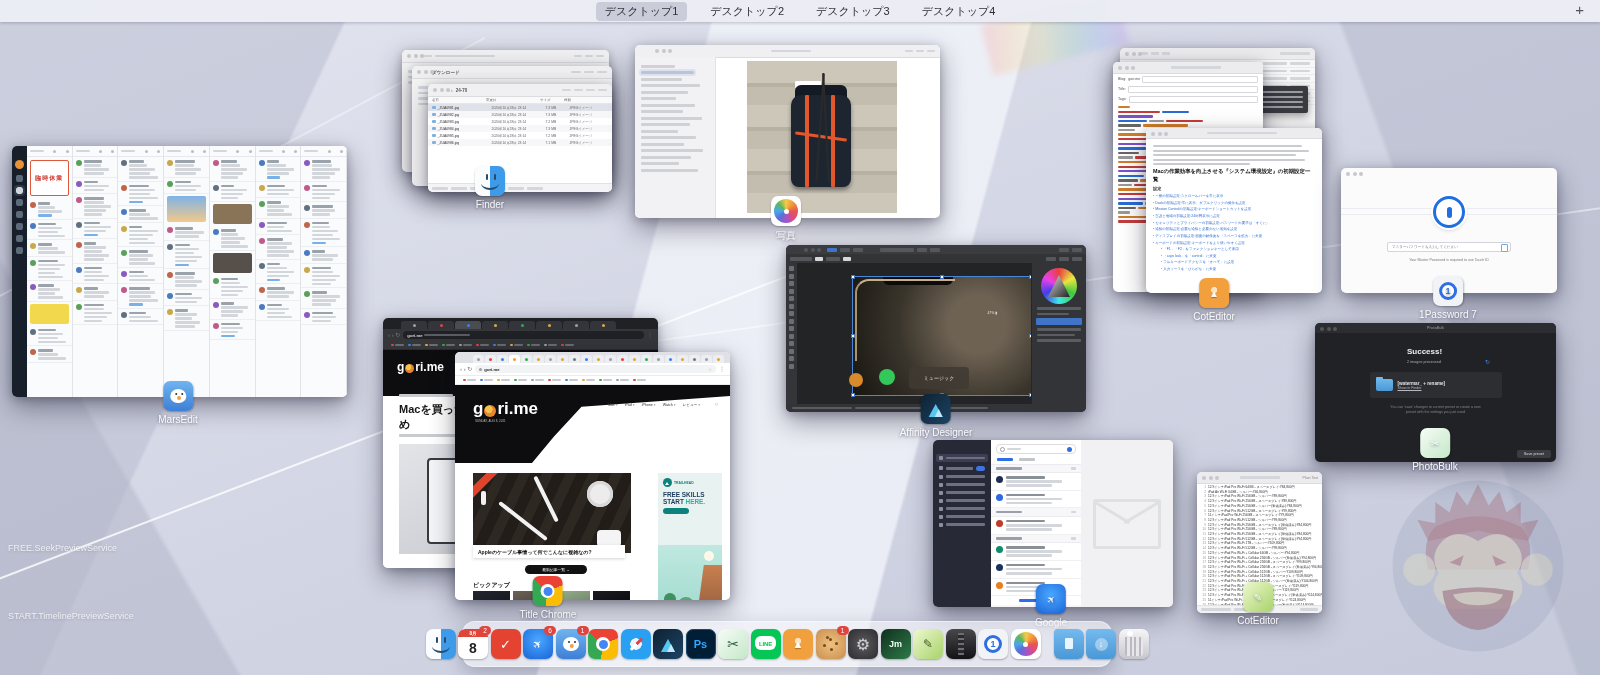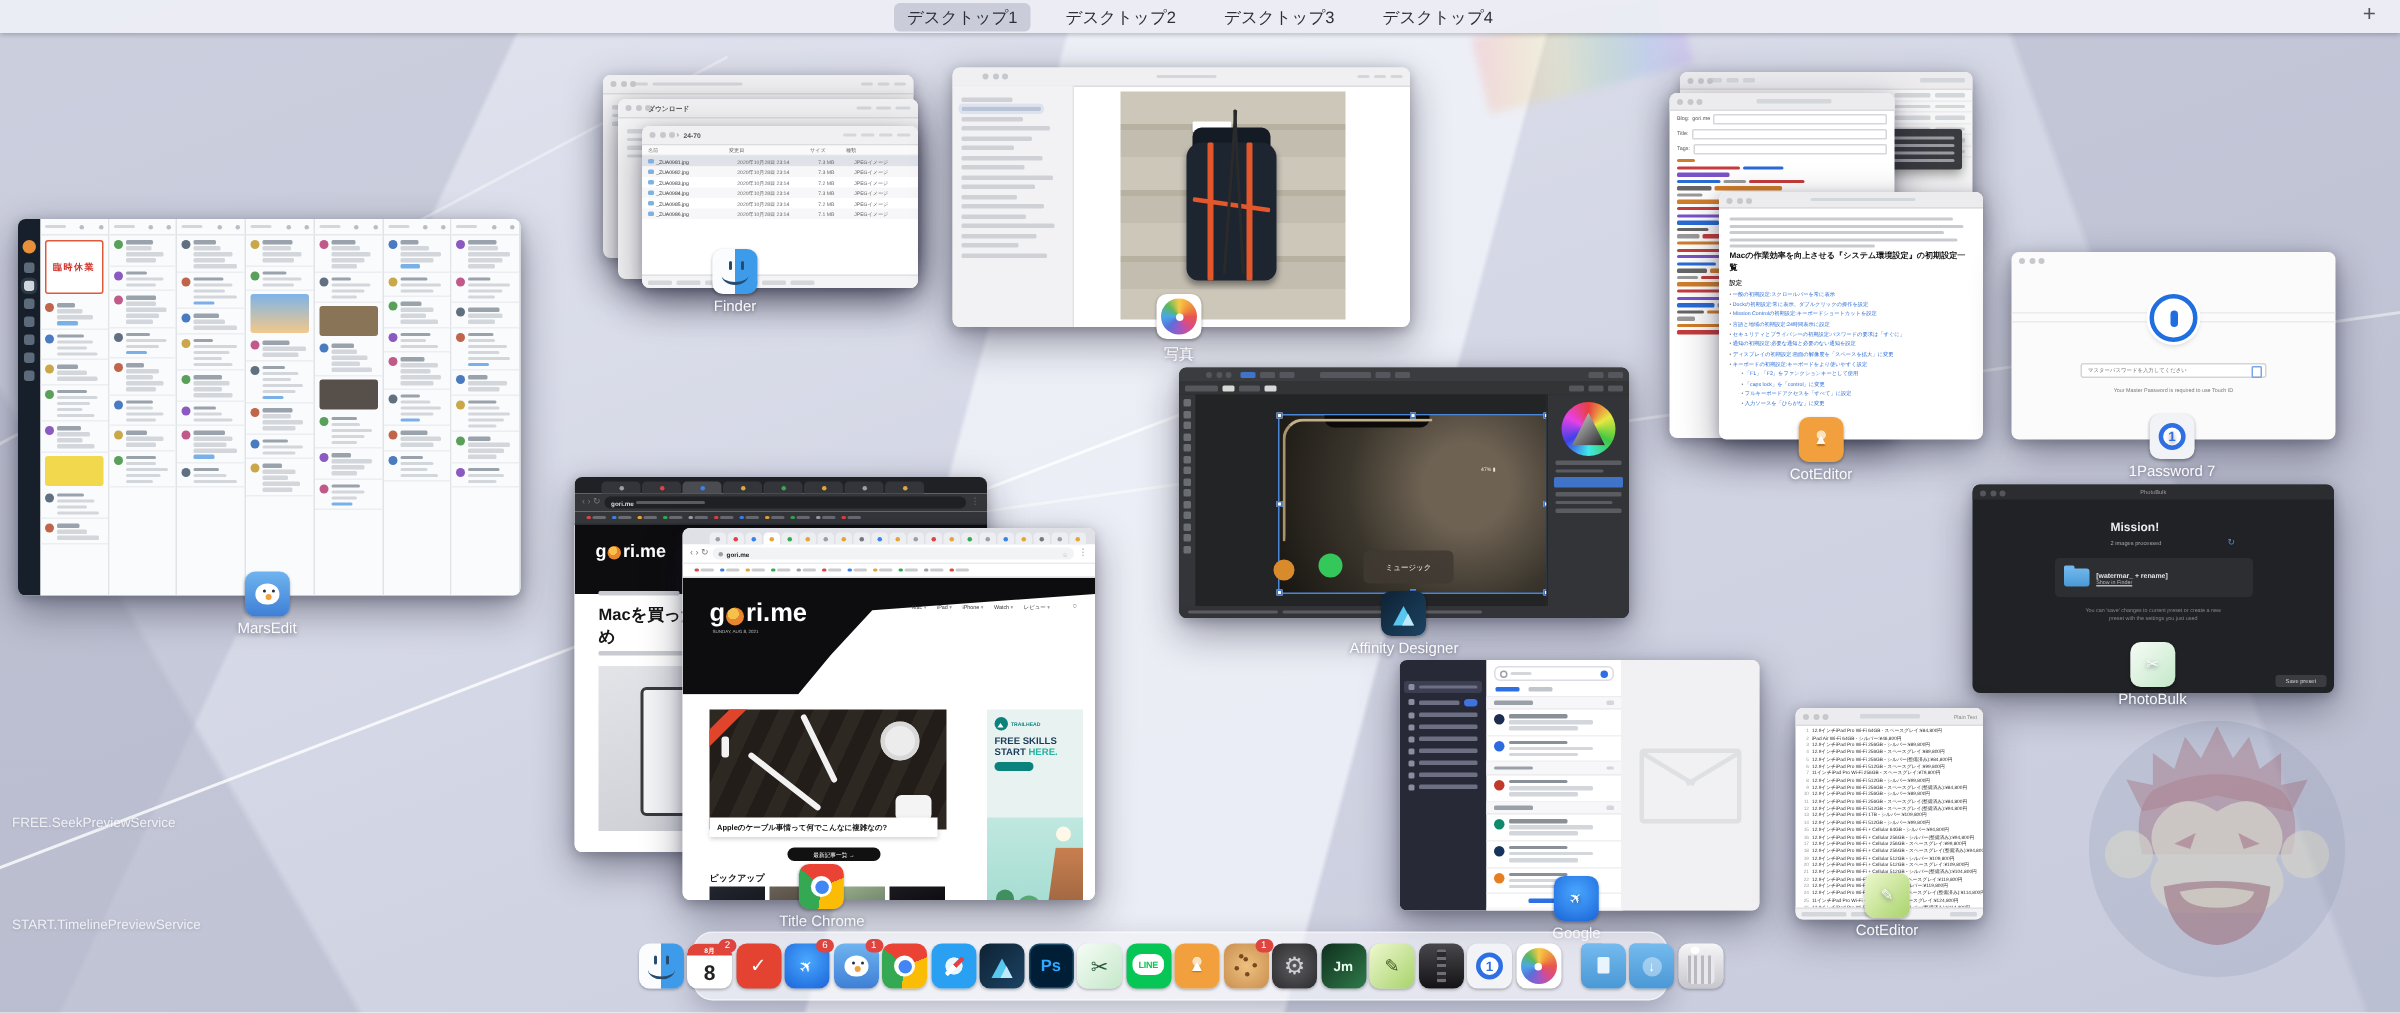--- a/index.html
+++ b/index.html
@@ -1359,21 +1359,21 @@
 <div class="win" id="pb">
   <div class="pb-title">
       <div class="tl dark">
         <i></i>
         <i></i>
         <i></i>
       </div>
       <span>PhotoBulk</span>
     </div>
   <div class="pb-body">
-    <div class="pb-h">Mission!</div>
+    <div class="pb-h">Success!</div>
     <div class="pb-row">
         <span class="pb-proc">2 images processed</span>
         <span class="pb-re">↻</span>
       </div>
     <div class="pb-chip">
       <div class="pb-folder"></div>
       <div>
         <div class="pb-fn">[watermar_ + rename]</div>
         <div class="pb-show">Show in Finder</div>
       </div>

